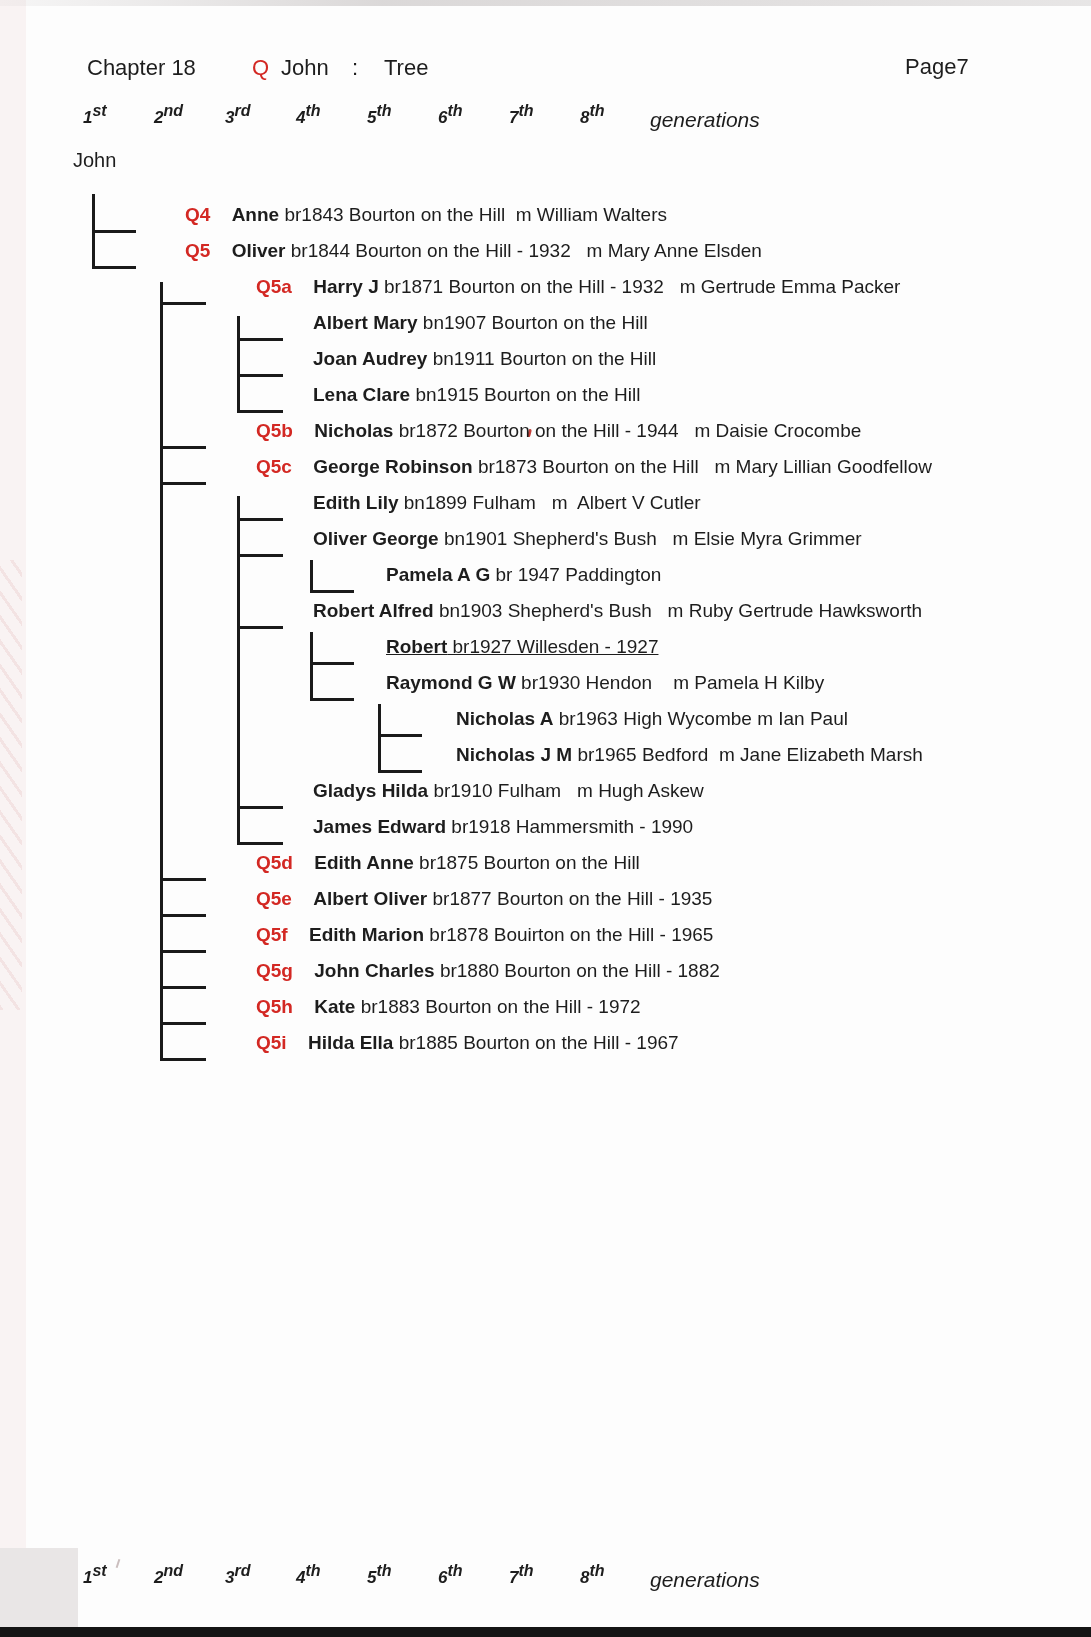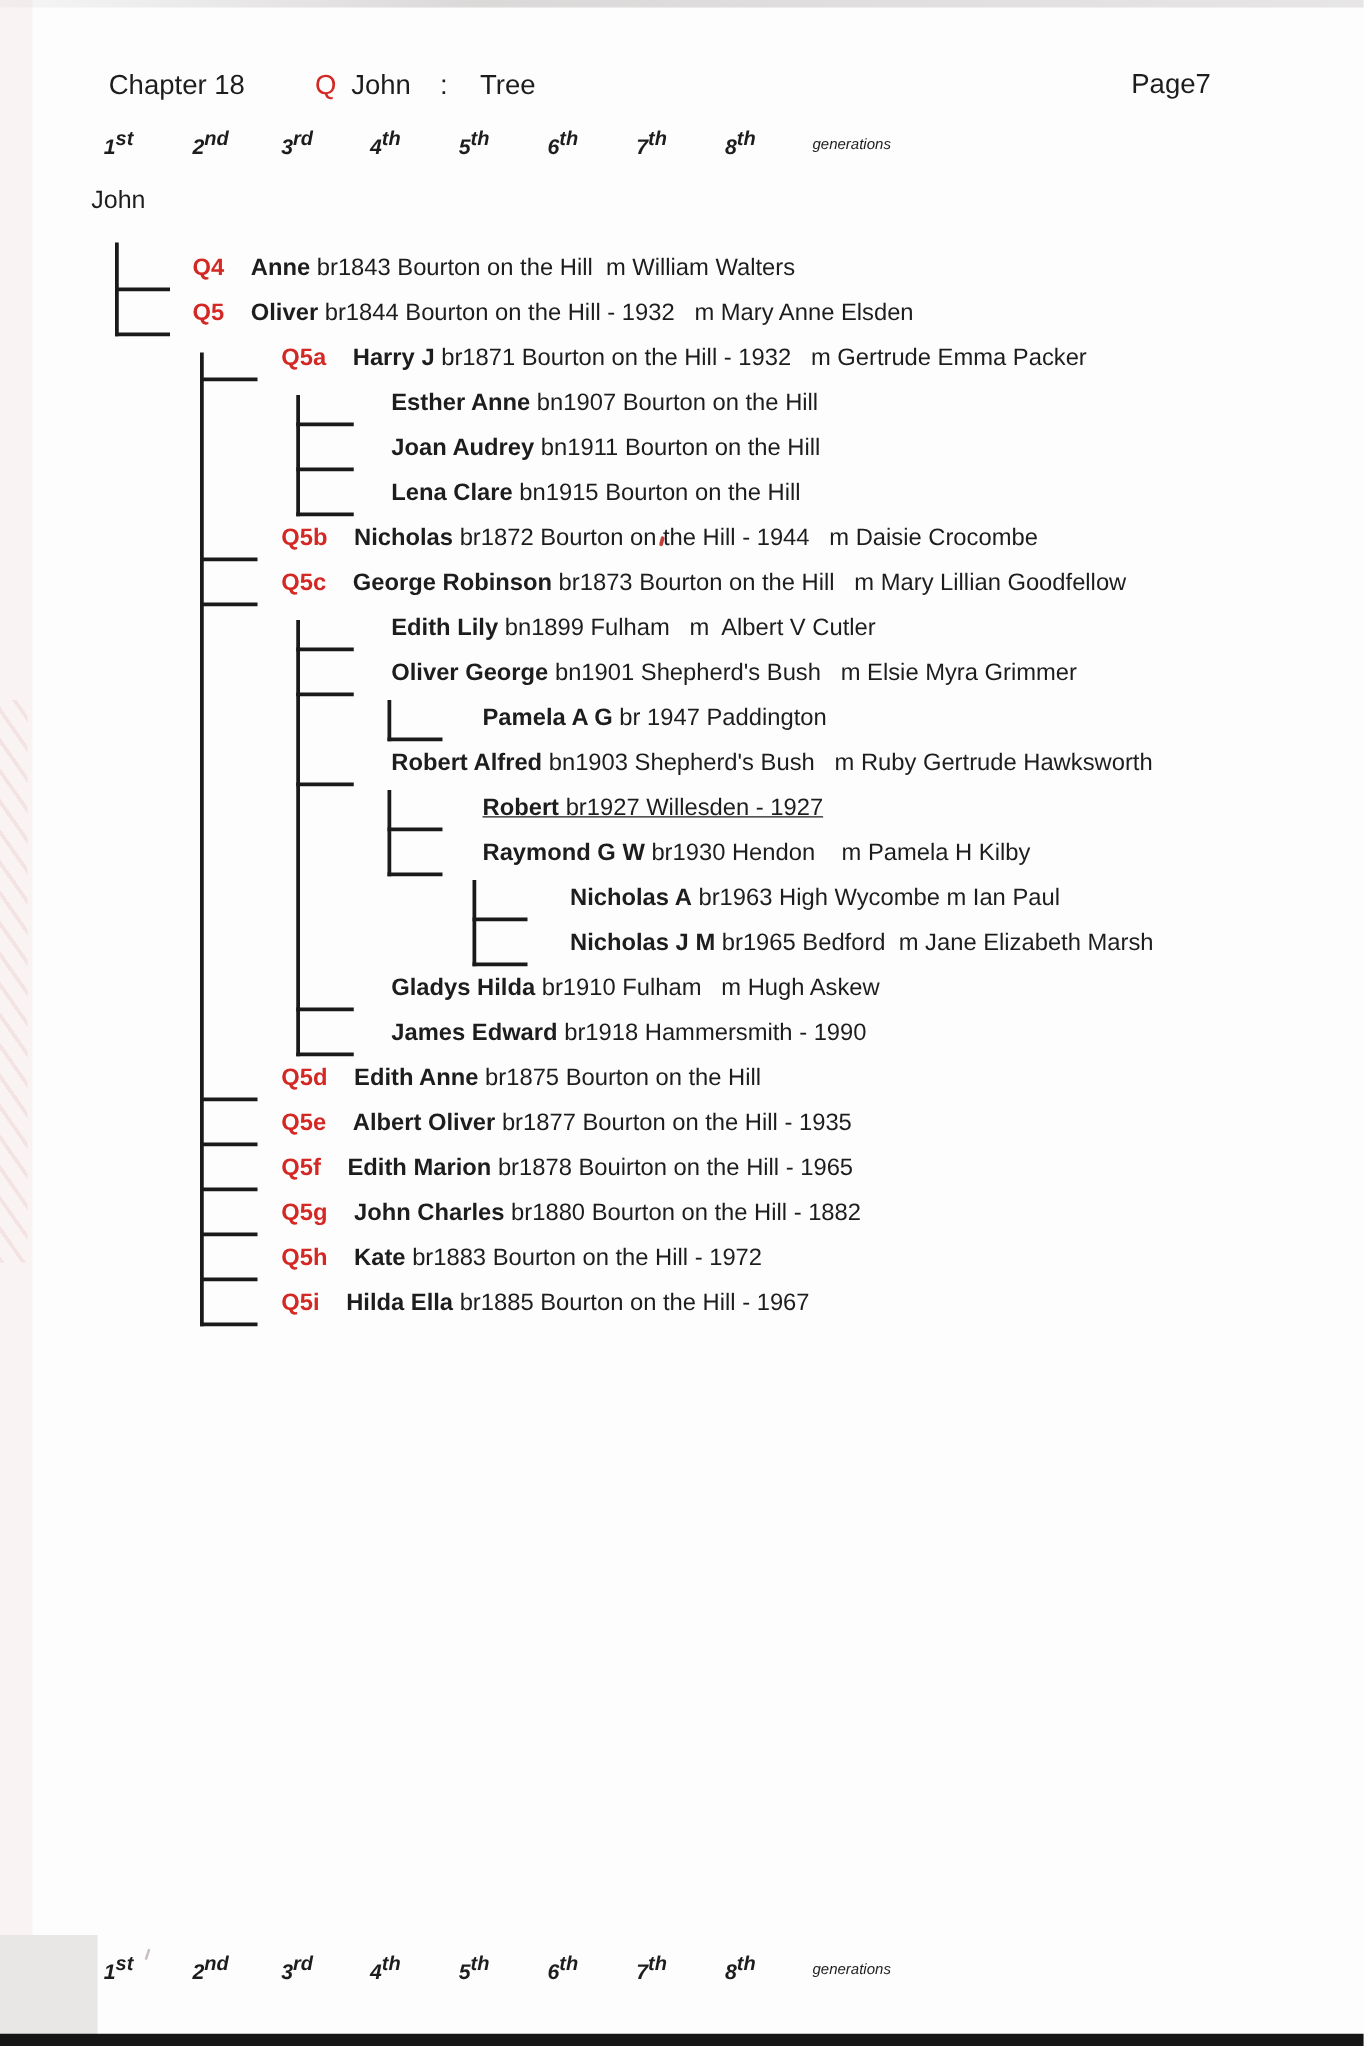--- a/index.html
+++ b/index.html
@@ -16,26 +16,26 @@
   .artifact-tick{left:117px;top:1559px;width:2px;height:9px;background:#b9a8a8;opacity:.75;transform:rotate(18deg);}
   
   .h-bold{font-size:22px;font-weight:normal;top:55px;white-space:pre;}
   .red{color:#d32823;}
   
   .gen-row{left:0;width:1091px;height:26px;}
   .gen-top{top:108px;}
   .gen-bottom{top:1568px;}
   .gen-item{position:absolute;font-style:italic;font-size:17px;font-weight:bold;white-space:pre;}
   .gen-item sup{font-size:16px;line-height:0;}
-  .gen-label{position:absolute;font-style:italic;font-size:12px;}
+  .gen-label{position:absolute;font-style:italic;font-size:21px;}
   
   .root{left:73px;top:149px;font-size:20px;}
   
   .row{position:absolute;font-size:19px;white-space:pre;line-height:22px;}
-  .row .code{font-weight:bold;color:#d32823;}
+  .row .code{font-weight:bold;color:#d32823;margin-left:31px;}
   .row .pname{font-weight:bold;margin-left:16px;}
   .vline{position:absolute;width:3px;background:#1a1a1a;}
   .tick{position:absolute;height:3px;background:#1a1a1a;}
 </style>
 </head>
 <body>
 
 <div class="abs edge-left"></div>
 <div class="abs edge-left-hatch"></div>
 <div class="abs edge-top"></div>
@@ -86,21 +86,21 @@
     <div class="vline" style="left: 310px; top: 560px; height: 33px;"></div>
     <div class="vline" style="left: 310px; top: 632px; height: 69px;"></div>
     <div class="vline" style="left: 378px; top: 704px; height: 69px;"></div>
     <div class="tick" style="left: 92px; top: 230px; width: 44px;"></div>
     <div class="row" style="left: 154px; top: 204px;"><span class="code">Q4</span> <span class="pname">Anne</span><span> br1843 Bourton on the Hill  m William Walters</span></div>
     <div class="tick" style="left: 92px; top: 266px; width: 44px;"></div>
     <div class="row" style="left: 154px; top: 240px;"><span class="code">Q5</span> <span class="pname">Oliver</span><span> br1844 Bourton on the Hill - 1932   m Mary Anne Elsden</span></div>
     <div class="tick" style="left: 160px; top: 302px; width: 46px;"></div>
     <div class="row" style="left: 225px; top: 276px;"><span class="code">Q5a</span> <span class="pname">Harry J</span><span> br1871 Bourton on the Hill - 1932   m Gertrude Emma Packer</span></div>
     <div class="tick" style="left: 237px; top: 338px; width: 46px;"></div>
-    <div class="row" style="left: 297px; top: 312px;"><span class="pname">Esther Anne</span><span> bn1907 Bourton on the Hill</span></div>
+    <div class="row" style="left: 297px; top: 312px;"><span class="pname">Albert Mary</span><span> bn1907 Bourton on the Hill</span></div>
     <div class="tick" style="left: 237px; top: 374px; width: 46px;"></div>
     <div class="row" style="left: 297px; top: 348px;"><span class="pname">Joan Audrey</span><span> bn1911 Bourton on the Hill</span></div>
     <div class="tick" style="left: 237px; top: 410px; width: 46px;"></div>
     <div class="row" style="left: 297px; top: 384px;"><span class="pname">Lena Clare</span><span> bn1915 Bourton on the Hill</span></div>
     <div class="tick" style="left: 160px; top: 446px; width: 46px;"></div>
     <div class="row" style="left: 225px; top: 420px;"><span class="code">Q5b</span> <span class="pname">Nicholas</span><span> br1872 Bourton on the Hill - 1944   m Daisie Crocombe</span></div>
     <div class="tick" style="left: 160px; top: 482px; width: 46px;"></div>
     <div class="row" style="left: 225px; top: 456px;"><span class="code">Q5c</span> <span class="pname">George Robinson</span><span> br1873 Bourton on the Hill   m Mary Lillian Goodfellow</span></div>
     <div class="tick" style="left: 237px; top: 518px; width: 46px;"></div>
     <div class="row" style="left: 297px; top: 492px;"><span class="pname">Edith Lily</span><span> bn1899 Fulham   m  Albert V Cutler</span></div>

